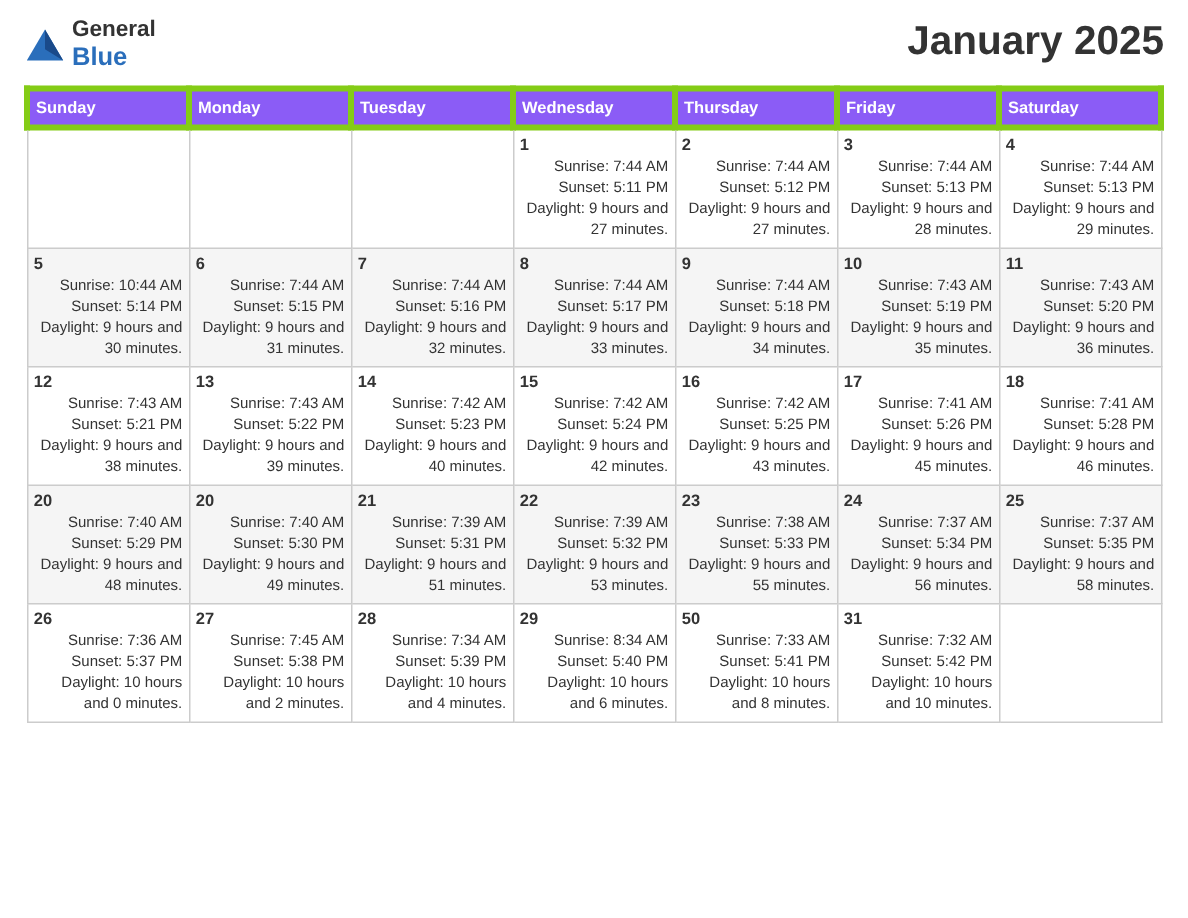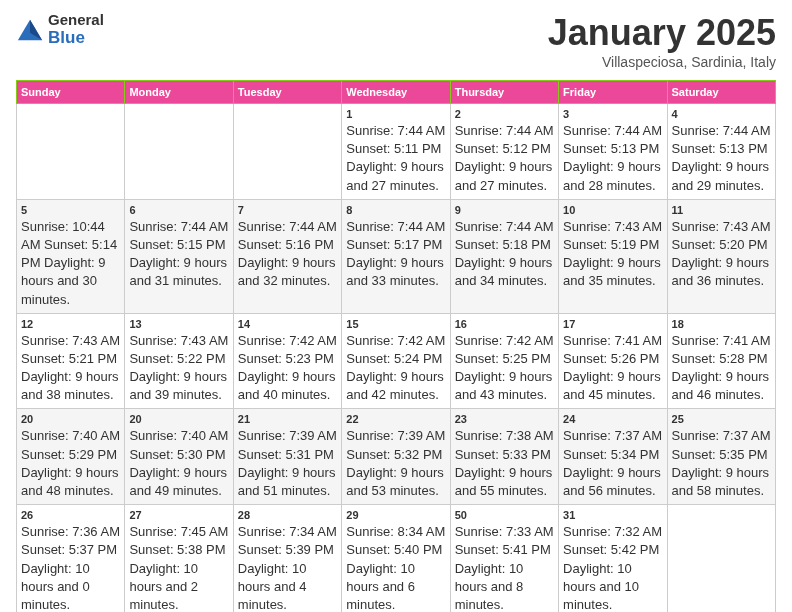--- a/index.html
+++ b/index.html
@@ -43,41 +43,41 @@
       color: #2a6ebb;
     }
     .logo-icon {
       width: 28px;
       height: 28px;
     }
     .title-block {
       text-align: right;
     }
     .month-title {
-      font-size: 36px;
+      font-size: 27px;
       font-weight: bold;
       color: #333;
     }
     .subtitle {
       font-size: 14px;
       color: #555;
     }
     table {
       width: 100%;
       border-collapse: collapse;
       table-layout: fixed;
     }
     thead tr th {
-      background-color: #ec4899;
+      background-color: #8b5cf6;
       color: #fff;
       font-size: 11px;
       font-weight: bold;
       padding: 5px 4px;
       text-align: left;
-      border: 1px solid #84cc16;
+      border: 4px solid #84cc16;
     }
     tbody tr td {
       border: 1px solid #ccc;
       vertical-align: top;
       padding: 4px 4px;
       font-size: 9.5px;
       color: #333;
       height: 78px;
       background: #fff;
     }
@@ -85,23 +85,24 @@
       background: #f5f5f5;
     }
     .day-num {
       font-size: 11px;
       font-weight: bold;
       color: #333;
       display: block;
       margin-bottom: 2px;
     }
     .day-info {
-      font-size: 13px;
+      font-size: 10px;
       line-height: 1.4;
       color: #333;
+      text-align: right;
     }
     .empty-cell {
       background: #fff !important;
     }
   </style>
 </head>
 <body>
 
 <div class="page">
   <div class="header">
@@ -110,21 +111,20 @@
         <polygon points="15,4 28,26 2,26" fill="#2a6ebb"></polygon>
         <polygon points="15,4 28,26 15,18" fill="#1a4a8a"></polygon>
       </svg>
       <div class="logo-text">
         <span class="logo-general">General</span>
         <span class="logo-blue">Blue</span>
       </div>
     </div>
     <div class="title-block">
       <div class="month-title">January 2025</div>
-      <div class="subtitle">Villaspeciosa, Sardinia, Italy</div>
     </div>
   </div>
 
   <table>
     <thead>
       <tr>
         <th>Sunday</th>
         <th>Monday</th>
         <th>Tuesday</th>
         <th>Wednesday</th>

